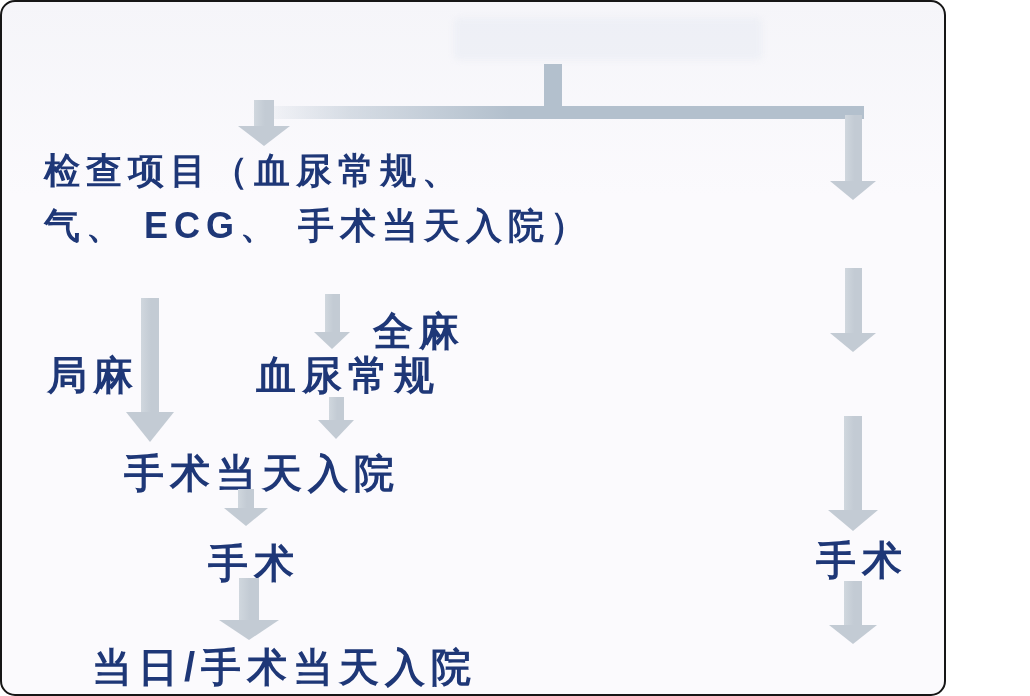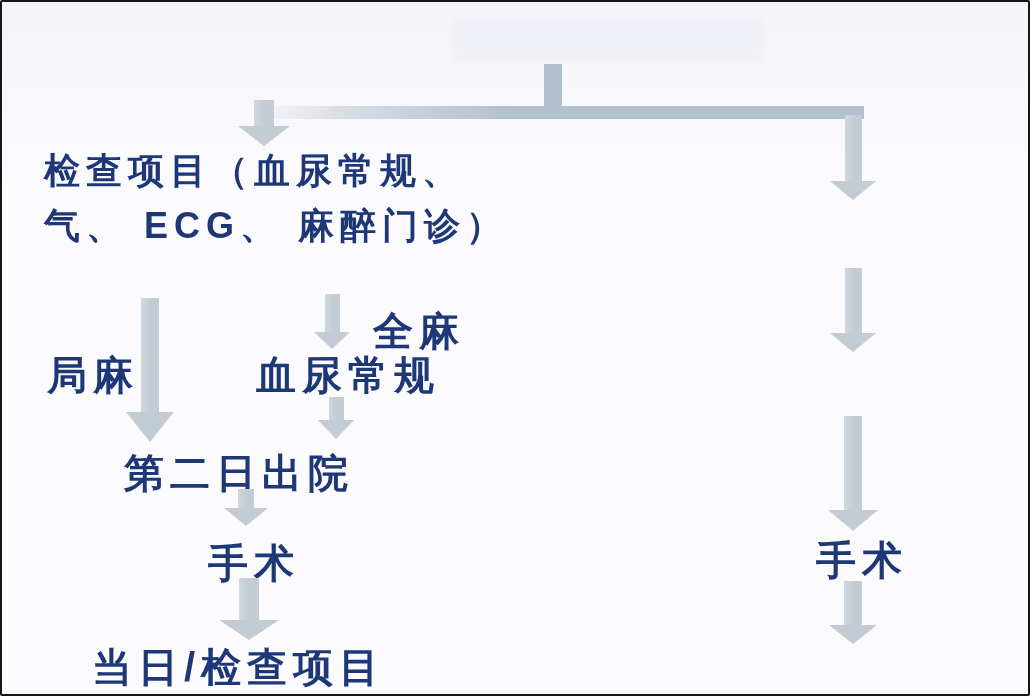--- a/index.html
+++ b/index.html
@@ -1,18 +1,18 @@
 <!DOCTYPE html>
 <html style="--text_color: #1e3777; --connector_color: #b3c0cd; --arrow_color: #c3cbd4; --background_color: #fbfafd; --border_color: #161616;"><head>
 <meta charset="utf-8">
 <style>
   html,body{margin:0;padding:0;background:#ffffff;}
   .canvas{
-    position:relative;width:1030px;height:696px;box-sizing:border-box;
-    border:2px solid var(--border_color,#161616);border-radius:2px;overflow:hidden;
+    position:relative;width:946px;height:696px;box-sizing:border-box;
+    border:2px solid var(--border_color,#161616);border-radius:15px;overflow:hidden;
     background:linear-gradient(180deg,#f5f5f9 0%,var(--background_color,#fbfafd) 28%,var(--background_color,#fbfafd) 100%);
     font-family:"Liberation Sans","DejaVu Sans",sans-serif;
   }
   .lbl{
     position:absolute;font-weight:bold;font-size:40px;letter-spacing:6px;
     color:var(--text_color,#1e3777);white-space:nowrap;line-height:1.05;
   }
   .exam{
     position:absolute;left:42px;top:141px;font-weight:bold;font-size:36px;letter-spacing:6px;
     color:var(--text_color,#1e3777);line-height:55px;white-space:nowrap;
@@ -44,56 +44,56 @@
   <div class="stub" style="left:542px;top:62px;width:18px;height:43px;"></div>
   <div class="bar"></div>
 
   <div class="arrow" style="left:236px;top:98px;">
     <div class="shaft" style="width:20px;height:26px;"></div>
     <div class="head" style="border-width:20px 26px 0 26px;"></div>
   </div>
 
   <div class="exam">
     <div>检查项目（血尿常规、</div>
-    <div>气、 ECG、 麻醉门诊）</div>
+    <div>气、 ECG、 手术当天入院）</div>
   </div>
 
   <div class="arrow" style="left:124px;top:296px;">
     <div class="shaft" style="width:18px;height:114px;"></div>
     <div class="head" style="border-width:30px 24px 0 24px;"></div>
   </div>
   <div class="lbl" style="left:45px;top:352px;">局麻</div>
 
   <div class="arrow" style="left:312px;top:292px;">
     <div class="shaft" style="width:15px;height:38px;"></div>
     <div class="head" style="border-width:17px 18px 0 18px;"></div>
   </div>
   <div class="lbl" style="left:371px;top:308px;">全麻</div>
   <div class="lbl" style="left:254px;top:352px;">血尿常规</div>
 
   <div class="arrow" style="left:316px;top:395px;">
     <div class="shaft" style="width:15px;height:23px;"></div>
     <div class="head" style="border-width:19px 18px 0 18px;"></div>
   </div>
 
-  <div class="lbl" style="left:122px;top:450px;">第二日出院</div>
+  <div class="lbl" style="left:122px;top:450px;">手术当天入院</div>
 
   <div class="arrow" style="left:222px;top:487px;">
     <div class="shaft" style="width:16px;height:19px;"></div>
     <div class="head" style="border-width:18px 22px 0 22px;"></div>
   </div>
 
   <div class="lbl" style="left:206px;top:540px;">手术</div>
 
   <div class="arrow" style="left:217px;top:576px;">
     <div class="shaft" style="width:20px;height:42px;"></div>
     <div class="head" style="border-width:20px 30px 0 30px;"></div>
   </div>
 
-  <div class="lbl" style="left:90px;top:644px;">当日/检查项目</div>
+  <div class="lbl" style="left:90px;top:644px;">当日/手术当天入院</div>
 
   <div class="arrow" style="left:828px;top:113px;">
     <div class="shaft" style="width:17px;height:66px;"></div>
     <div class="head" style="border-width:19px 23px 0 23px;"></div>
   </div>
   <div class="arrow" style="left:828px;top:266px;">
     <div class="shaft" style="width:17px;height:65px;"></div>
     <div class="head" style="border-width:19px 23px 0 23px;"></div>
   </div>
   <div class="arrow" style="left:826px;top:414px;">

